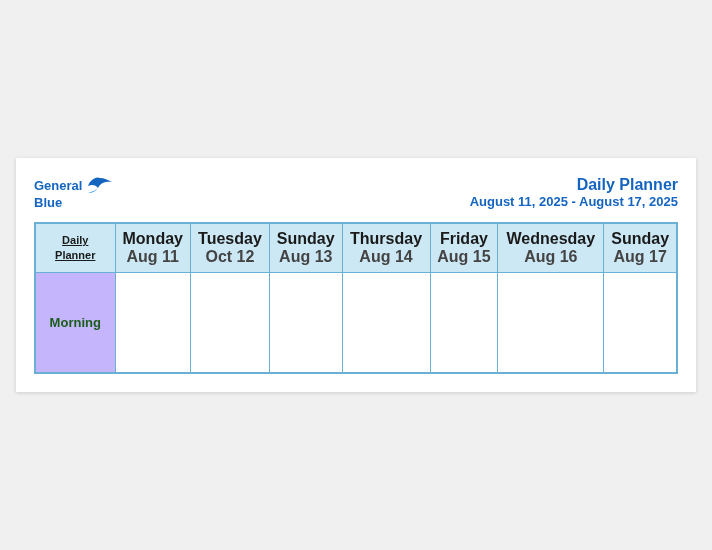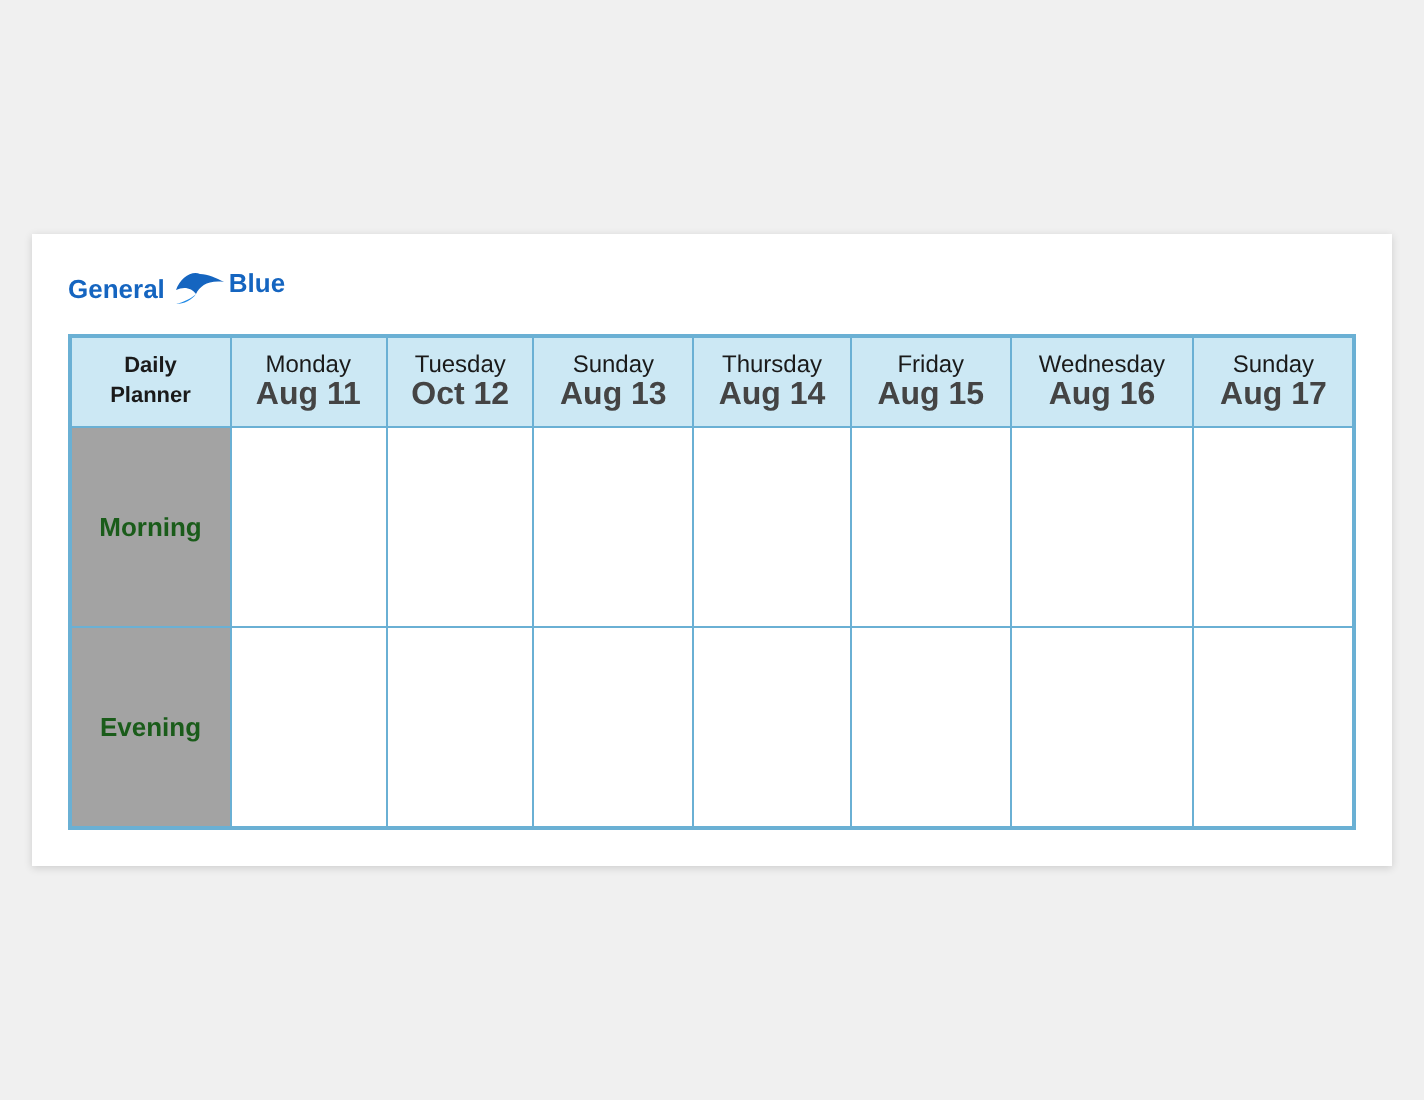--- a/index.html
+++ b/index.html
@@ -19,21 +19,21 @@
       box-shadow: 0 1px 4px rgba(0,0,0,0.15);
     }
     .header {
       display: flex;
       justify-content: space-between;
       align-items: flex-start;
       margin-bottom: 12px;
     }
     .logo-area {
       display: flex;
-      flex-direction: row;
+      flex-direction: column;
       align-items: flex-start;
     }
     .logo-text {
       font-size: 13px;
       font-weight: bold;
       color: #333;
       line-height: 1.1;
     }
     .logo-text span.blue {
       color: #1565C0;
@@ -71,43 +71,44 @@
       text-align: center;
       vertical-align: middle;
     }
     .planner-table thead th {
       background: #cce8f4;
       padding: 6px 4px;
       font-size: 12px;
       color: #1a1a1a;
     }
     .planner-table thead th .day-name {
-      font-weight: normal;
-      font-size: 12px;
+      font-weight: bold;
+      font-size: 16px;
       display: block;
       color: #1a1a1a;
     }
     .planner-table thead th .day-date {
       font-size: 16px;
       color: #444;
       display: block;
     }
     .planner-table thead th.header-first {
       font-size: 11px;
       font-weight: bold;
       color: #1a1a1a;
       line-height: 1.4;
+      text-decoration: underline;
     }
     .planner-table tbody td {
       height: 100px;
       background: white;
       width: auto;
     }
     .planner-table tbody td.row-label {
-      background: #a3a3a3;
+      background: #c4b5fd;
       font-size: 13px;
       font-weight: bold;
       color: #1a5c1a;
       width: 80px;
       min-width: 80px;
     }
   </style>
 </head>
 <body>
 
@@ -120,20 +121,24 @@
         </span>
 
         <svg class="logo-bird" viewBox="0 0 28 20" fill="none" xmlns="http://www.w3.org/2000/svg">
           <path d="M14 2 C10 0, 4 4, 2 10 C6 8, 10 9, 12 12 C14 8, 18 5, 26 6 C22 4, 18 2, 14 2Z" fill="#1565C0"></path>
           <path d="M12 12 C10 15, 6 17, 2 17 C6 16, 10 14, 12 12Z" fill="#1e88e5"></path>
         </svg>
       </div>
       <span class="logo-text">
         <span class="blue">Blue</span>
       </span>
+    </div>
+    <div class="title-area">
+      <div class="main-title">Daily Planner</div>
+      <div class="date-range">August 11, 2025 - August 17, 2025</div>
     </div>
   </div>
 
   <table class="planner-table">
     <thead>
       <tr>
         <th class="header-first">
           <span>Daily</span><br>
           <span>Planner</span>
         </th>
@@ -171,25 +176,15 @@
       <tr>
         <td class="row-label">Morning</td>
         <td></td>
         <td></td>
         <td></td>
         <td></td>
         <td></td>
         <td></td>
         <td></td>
       </tr>
-      <tr>
-        <td class="row-label">Evening</td>
-        <td></td>
-        <td></td>
-        <td></td>
-        <td></td>
-        <td></td>
-        <td></td>
-        <td></td>
-      </tr>
     </tbody>
   </table>
 </div>
 
 </body></html>

